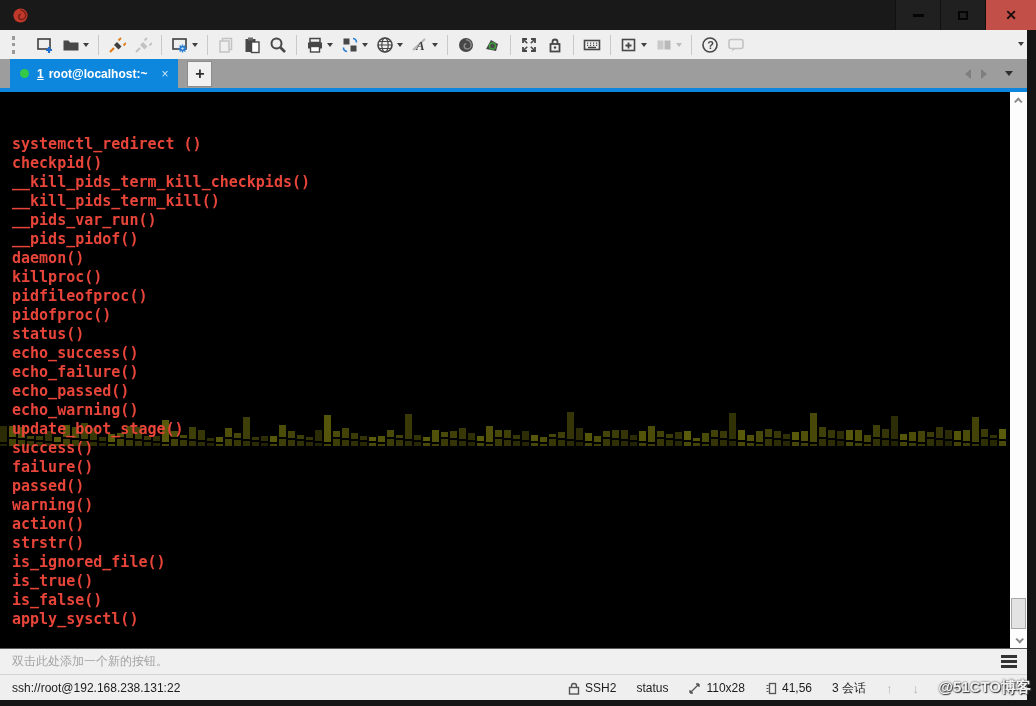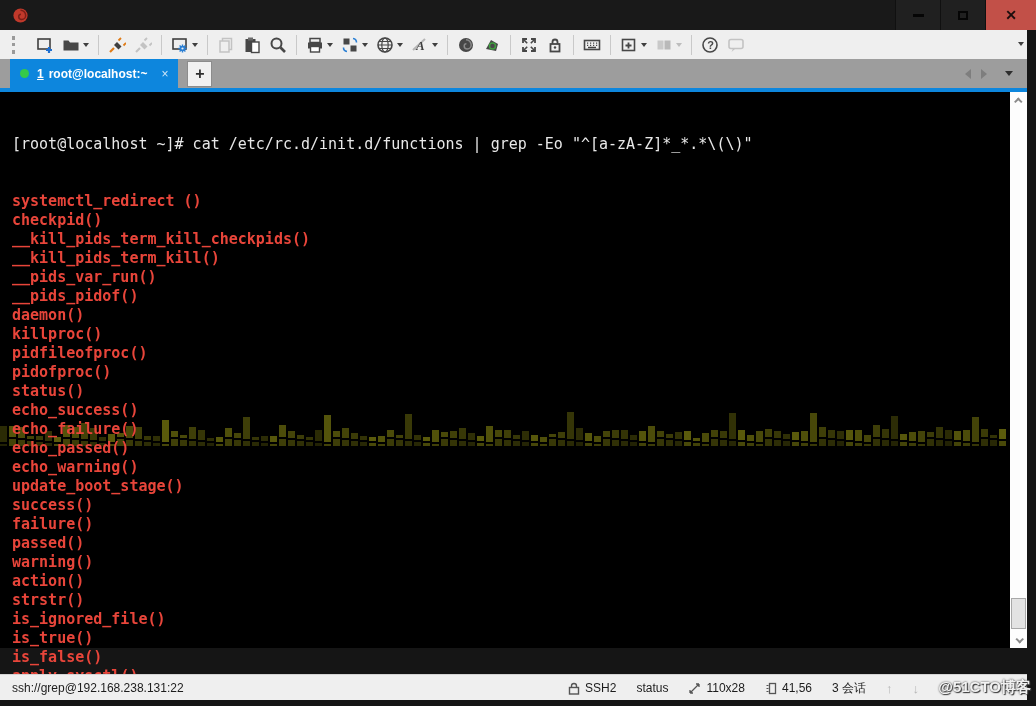--- a/index.html
+++ b/index.html
@@ -741,38 +741,41 @@
         <div class="wcol">
           <div class="wbar" style="height: 3px; opacity: 0.35;"></div>
           <div class="wbar" style="height: 6px; opacity: 0.28;"></div>
         </div>
         <div class="wcol">
           <div class="wbar" style="height: 10px; opacity: 0.64;"></div>
           <div class="wbar" style="height: 5px; opacity: 0.512;"></div>
         </div>
       </div>
     <div class="term-text">
-      <div class="tline white">[root@localhost ~]# cat /etc/rc.d/init.d/functions | grep -Eo "^[a-zA-Z]*_*.*\(\)"</div>
       <div><div class="tline red">systemctl_redirect ()</div><div class="tline red">checkpid()</div><div class="tline red">__kill_pids_term_kill_checkpids()</div><div class="tline red">__kill_pids_term_kill()</div><div class="tline red">__pids_var_run()</div><div class="tline red">__pids_pidof()</div><div class="tline red">daemon()</div><div class="tline red">killproc()</div><div class="tline red">pidfileofproc()</div><div class="tline red">pidofproc()</div><div class="tline red">status()</div><div class="tline red">echo_success()</div><div class="tline red">echo_failure()</div><div class="tline red">echo_passed()</div><div class="tline red">echo_warning()</div><div class="tline red">update_boot_stage()</div><div class="tline red">success()</div><div class="tline red">failure()</div><div class="tline red">passed()</div><div class="tline red">warning()</div><div class="tline red">action()</div><div class="tline red">strstr()</div><div class="tline red">is_ignored_file()</div><div class="tline red">is_true()</div><div class="tline red">is_false()</div><div class="tline red">apply_sysctl()</div></div>
       
     </div>
     <div class="sbar">
       <div class="sb-btn sb-up">
           <span class="chev up"></span>
         </div>
       <div class="sb-thumb"></div>
       <div class="sb-btn sb-dn">
           <span class="chev dn"></span>
         </div>
     </div>
   </div>
 
+  <div class="quickbar">
+    <span class="quick-hint">双击此处添加一个新的按钮。</span>
+    <span class="hamburger"></span>
+  </div>
 
   <div class="statusbar">
-    <span class="st-left">ssh://grep@192.168.238.131:22</span>
+    <span class="st-left">ssh://root@192.168.238.131:22</span>
     <div class="st-right">
       <span class="st-item">
         <svg width="12" height="13" viewBox="0 0 12 13">
             <rect x="1.5" y="5.5" width="9" height="6.5" fill="none" stroke="#555" stroke-width="1.4"></rect>
             <path d="M3.5 5.5V4a2.5 2.5 0 0 1 5 0v1.5" fill="none" stroke="#555" stroke-width="1.4"></path>
           </svg>
         <span>SSH2</span>
       </span>
       <span class="st-item">status</span>
       <span class="st-item">

